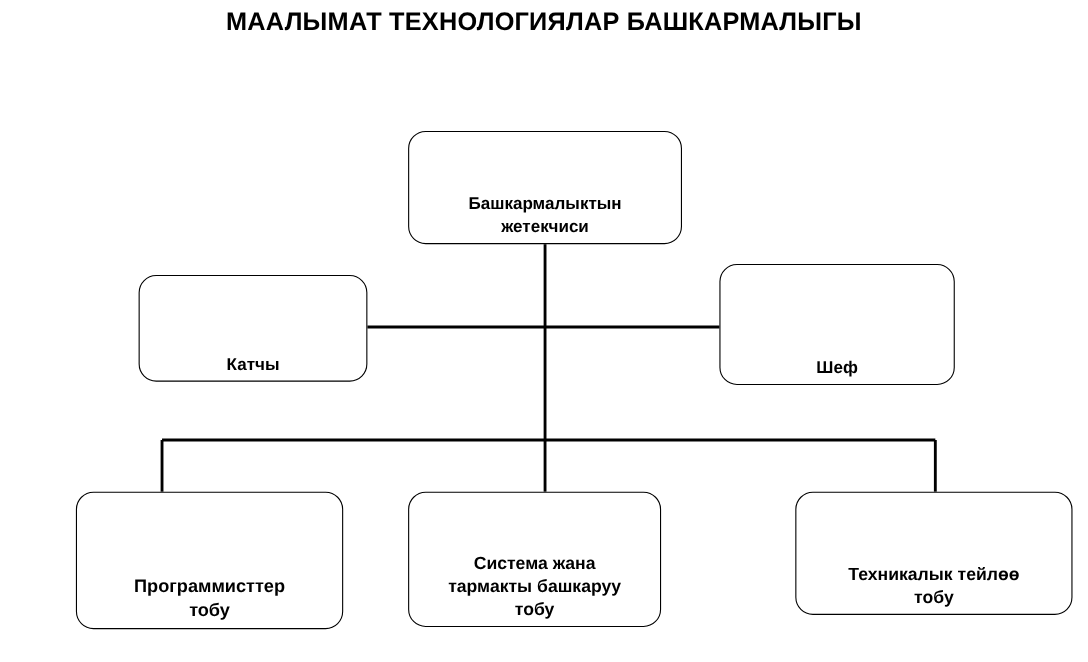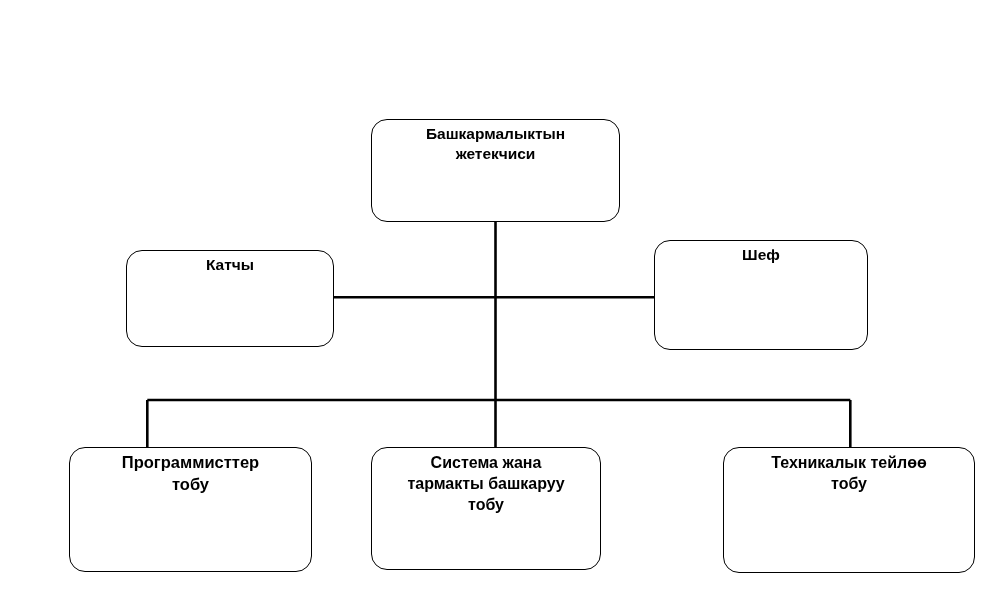--- a/index.html
+++ b/index.html
@@ -31,21 +31,21 @@
     letter-spacing: 0.2px;
     white-space: nowrap;
   }
   .node {
     position: absolute;
     box-sizing: border-box;
     border: 1.6px solid #000000;
     border-radius: 16px;
     background: #ffffff;
     display: flex;
-    align-items: flex-start;
+    align-items: flex-end;
     justify-content: center;
     text-align: center;
     color: #000000;
     font-weight: bold;
     line-height: 1.32;
     padding: 4px 10px;
   }
   .node-label {
     display: block;
     white-space: pre-line;
@@ -83,21 +83,21 @@
     left: 371px;
     top: 447px;
     width: 230px;
     height: 123px;
     font-size: 16px;
   }
   #node-technical {
     left: 723px;
     top: 447px;
     width: 252px;
-    height: 126px;
+    height: 112px;
     font-size: 16px;
   }
   #connectors {
     position: absolute;
     left: 0;
     top: 0;
     width: 989px;
     height: 602px;
     pointer-events: none;
   }
@@ -105,20 +105,21 @@
     stroke: #000000;
     stroke-width: 2.6;
     stroke-linecap: butt;
   }
 </style>
 </head>
 <body>
 
 <div id="chart-root">
 
+  <div id="chart-title">МААЛЫМАТ ТЕХНОЛОГИЯЛАР БАШКАРМАЛЫГЫ</div>
 
   <svg id="connectors" viewBox="0 0 989 602" xmlns="http://www.w3.org/2000/svg">
 
     <line x1="495.5" y1="222" x2="495.5" y2="401"></line>
 
     <line x1="334" y1="297.3" x2="654" y2="297.3"></line>
 
     <line x1="147.3" y1="400" x2="850.3" y2="400"></line>
 
     <line x1="147.3" y1="400" x2="147.3" y2="447"></line>

